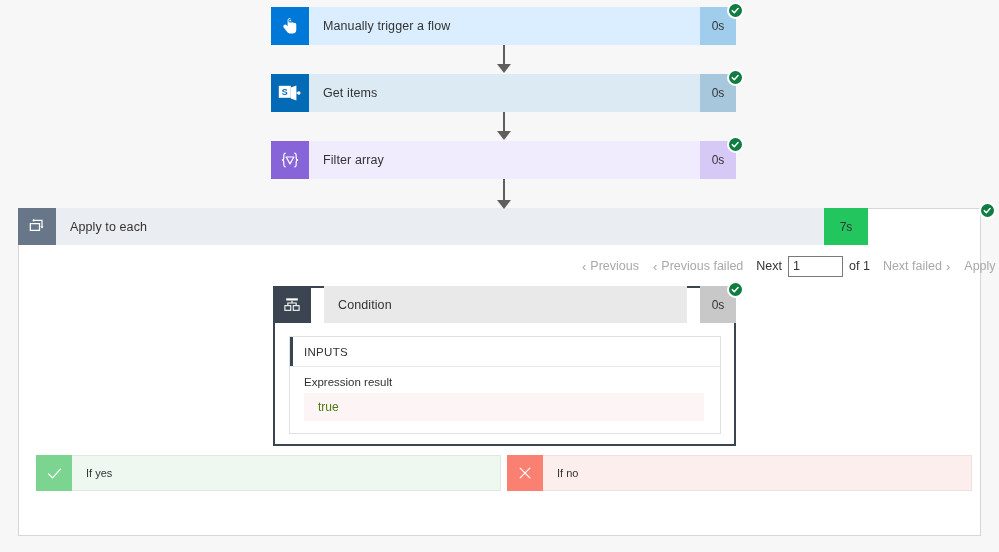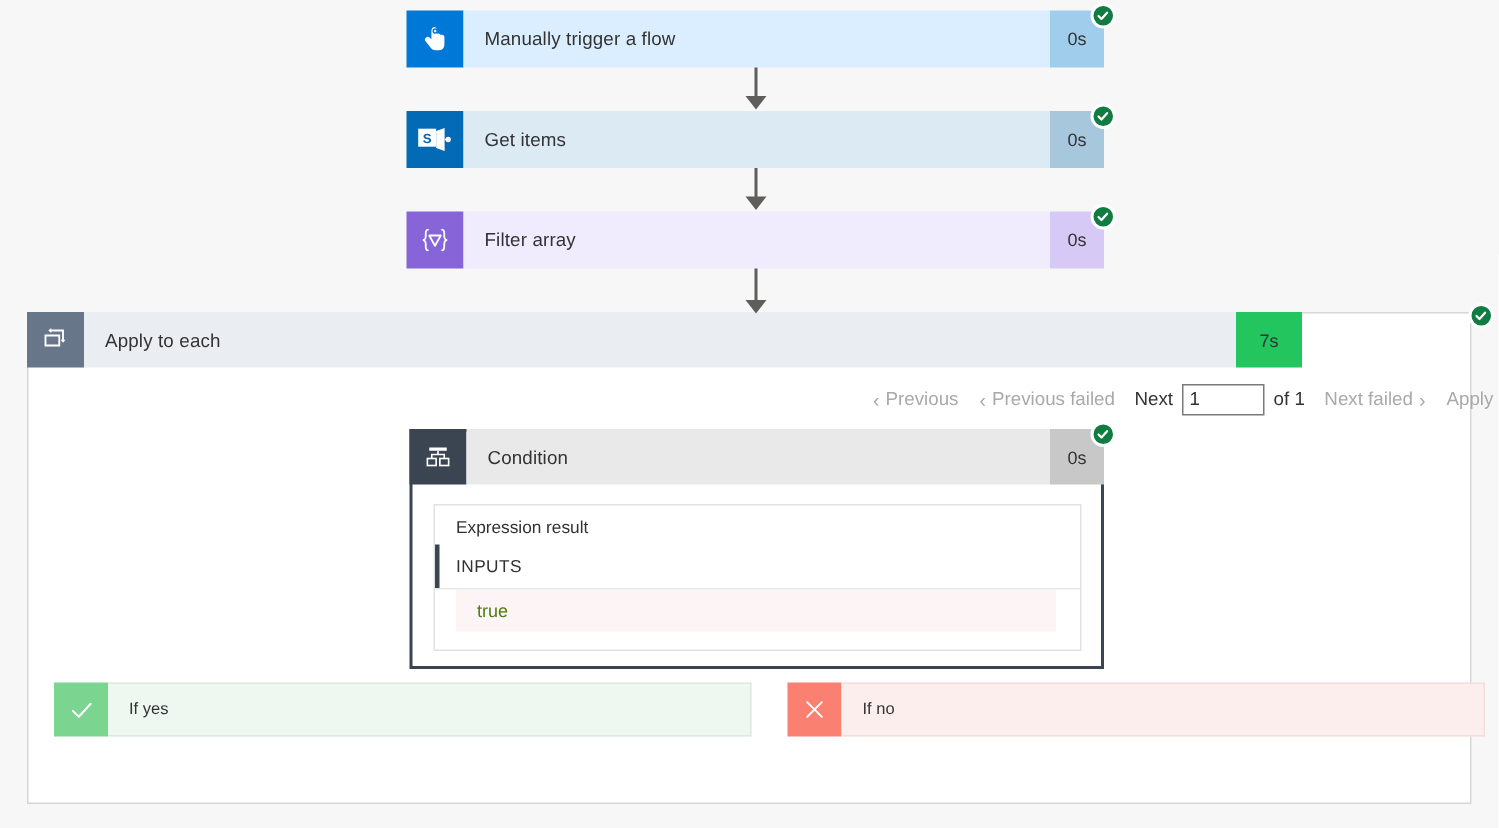--- a/index.html
+++ b/index.html
@@ -259,21 +259,21 @@
     flex: 1 1 auto;
     display: flex;
     align-items: center;
     padding-left: 14px;
     font-size: 11px;
     color: #333333;
   }
   #branch-yes { left: 36px; top: 455px; width: 465px; }
   #branch-yes .branch-icon { background: #7bd490; }
   #branch-yes .branch-title { background: #eef8f0; border: 1px solid #dfe9e1; border-left: none; }
-  #branch-no { left: 525px; top: 455px; width: 465px; }
+  #branch-no { left: 507px; top: 455px; width: 465px; }
   #branch-no .branch-icon { background: #fa8072; }
   #branch-no .branch-title { background: #fdeeee; border: 1px solid #f3dede; border-left: none; }
 </style>
 </head>
 <body>
 
 <div class="card c-trigger" id="n1" style="left:271px; top:7px; width:465px;">
   <div class="card-icon">
     <svg width="21" height="21" viewBox="0 0 24 24" aria-hidden="true">
       <path d="M11.6 2.2a2.9 2.9 0 0 0-2.9 2.9v6.6L7.4 10.4a2.1 2.1 0 0 0-3 3l3.9 4.9c.9 1.1 2.2 1.7 3.6 1.7h2.5a4.2 4.2 0 0 0 4.2-4.2V9.9c0-1-.8-1.8-1.8-1.8-.4 0-.7.1-1 .3a1.8 1.8 0 0 0-2.7-.8V5.1a2.9 2.9 0 0 0-2.9-2.9z" fill="#ffffff"></path>
@@ -377,44 +377,44 @@
     <span class="pg-chev">›</span>
   </div>
   <div class="pg-item">
     <span>Apply</span>
 
   </div>
 </div>
 
 <div id="condition-panel"></div>
 
-<div class="card c-cond" id="cond-card" style="height:37px;">
+<div class="card c-cond" id="cond-card" style="height:37px;gap:13px;">
   <div class="card-icon">
     <svg width="20" height="20" viewBox="0 0 24 24" aria-hidden="true">
       <rect x="5" y="4" width="14" height="2.6" fill="#ffffff"></rect>
       <path d="M12 6.6 v3 M12 9.6 h-5 v3 M12 9.6 h5 v3" fill="none" stroke="#ffffff" stroke-width="1.3"></path>
       <rect x="3.5" y="12.8" width="7" height="5.6" fill="none" stroke="#ffffff" stroke-width="1.3"></rect>
       <rect x="13.5" y="12.8" width="7" height="5.6" fill="none" stroke="#ffffff" stroke-width="1.3"></rect>
     </svg>
   </div>
   <div class="card-title">Condition</div>
   <div class="card-dur">0s</div>
 </div>
 <div class="badge" style="left:727px; top:281px;">
   <svg width="9" height="9" viewBox="0 0 12 12">
       <path d="M1.8 6.2l2.6 2.7 5-5.6" fill="none" stroke="#ffffff" stroke-width="2" stroke-linecap="round" stroke-linejoin="round"></path>
     </svg>
 </div>
 
 <div id="inputs-box">
-  <div id="expr-label">Expression result</div>
   <div id="inputs-head">
     <div id="inputs-accent"></div>
     <span id="inputs-label">INPUTS</span>
   </div>
+  <div id="expr-label">Expression result</div>
   <div id="expr-value-box">
     <span id="expr-value">true</span>
   </div>
 </div>
 
 <div class="branch" id="branch-yes">
   <div class="branch-icon">
     <svg width="19" height="19" viewBox="0 0 24 24" aria-hidden="true">
       <path d="M4.5 12.5 l5 5 l10 -11" fill="none" stroke="#ffffff" stroke-width="1.7" stroke-linecap="round" stroke-linejoin="round"></path>
     </svg>

